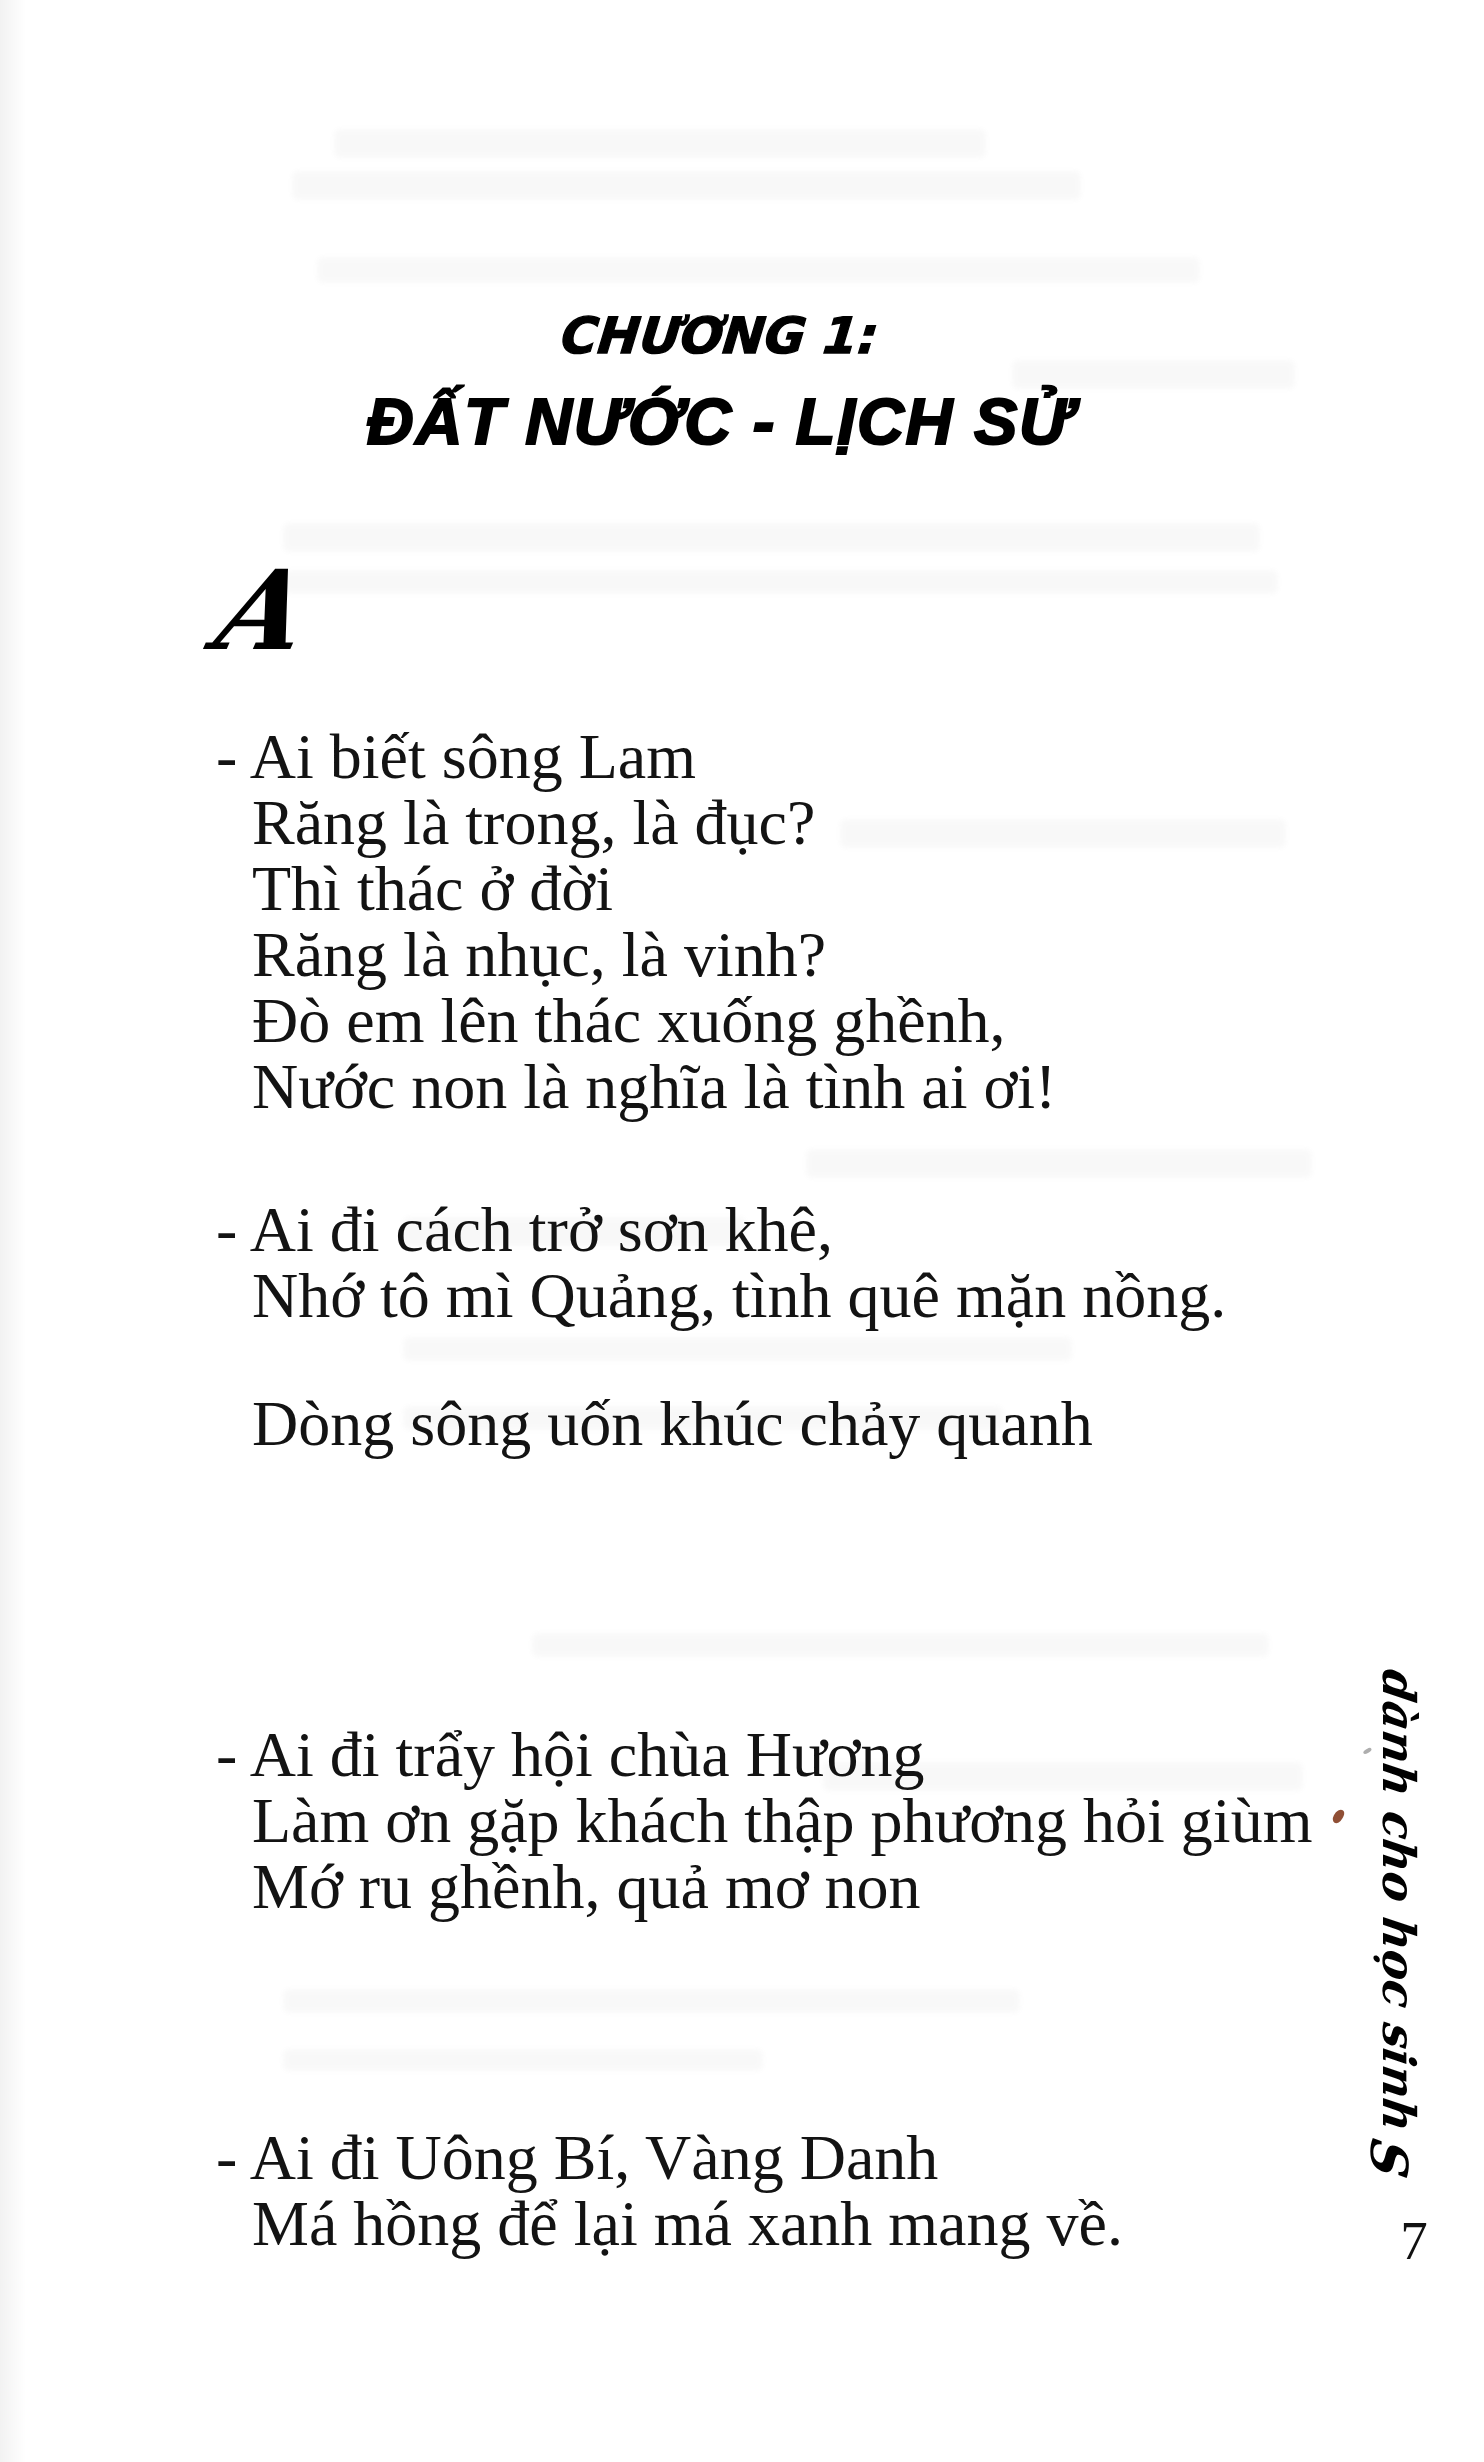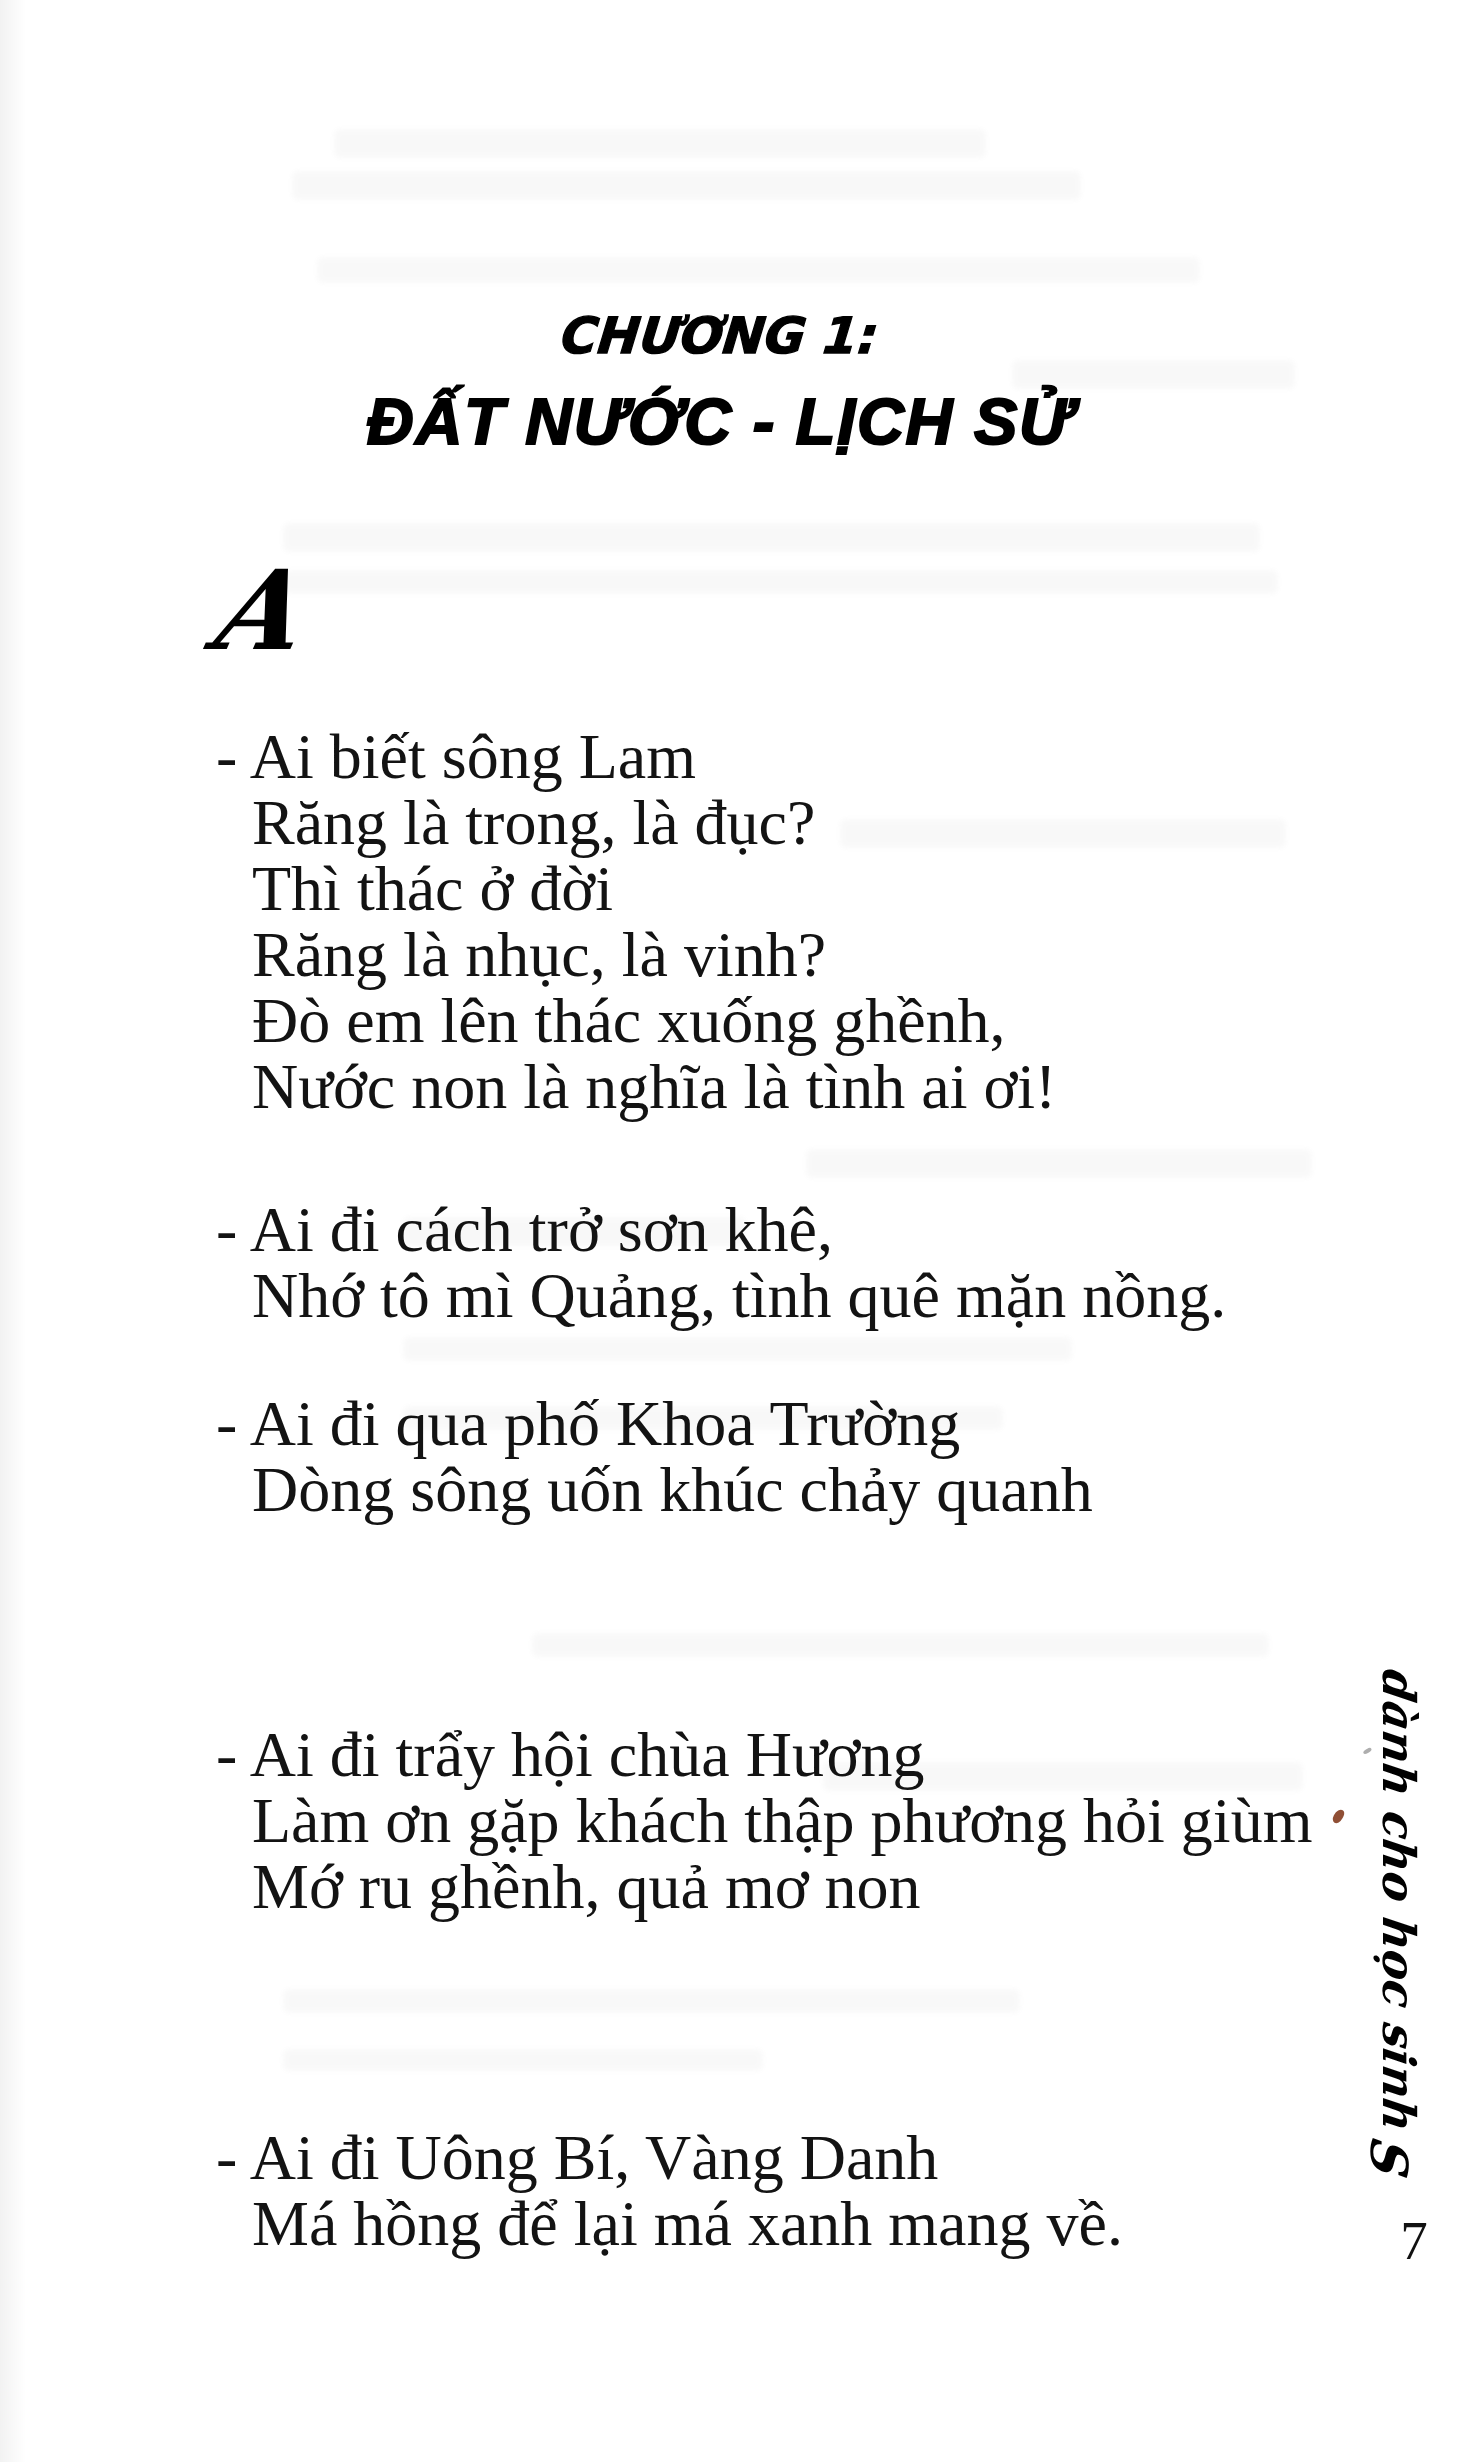--- a/index.html
+++ b/index.html
@@ -146,21 +146,20 @@
       <div class="pline cont">Đò em lên thác xuống ghềnh,</div>
       <div class="pline cont">Nước non là nghĩa là tình ai ơi!</div>
     </div>
 
     <div class="stanza s2">
       <div class="pline">- Ai đi cách trở sơn khê,</div>
       <div class="pline cont">Nhớ tô mì Quảng, tình quê mặn nồng.</div>
     </div>
 
     <div class="stanza s3">
-      <div class="pline">- Ai đi qua phố Khoa Trường</div>
       <div class="pline cont">Dòng sông uốn khúc chảy quanh</div>
     </div>
 
     <div class="stanza s4">
       <div class="pline">- Ai đi trẩy hội chùa Hương</div>
       <div class="pline cont">Làm ơn gặp khách thập phương hỏi giùm</div>
       <div class="pline cont">Mớ ru ghềnh, quả mơ non</div>
     </div>
 
     <div class="stanza s5">

